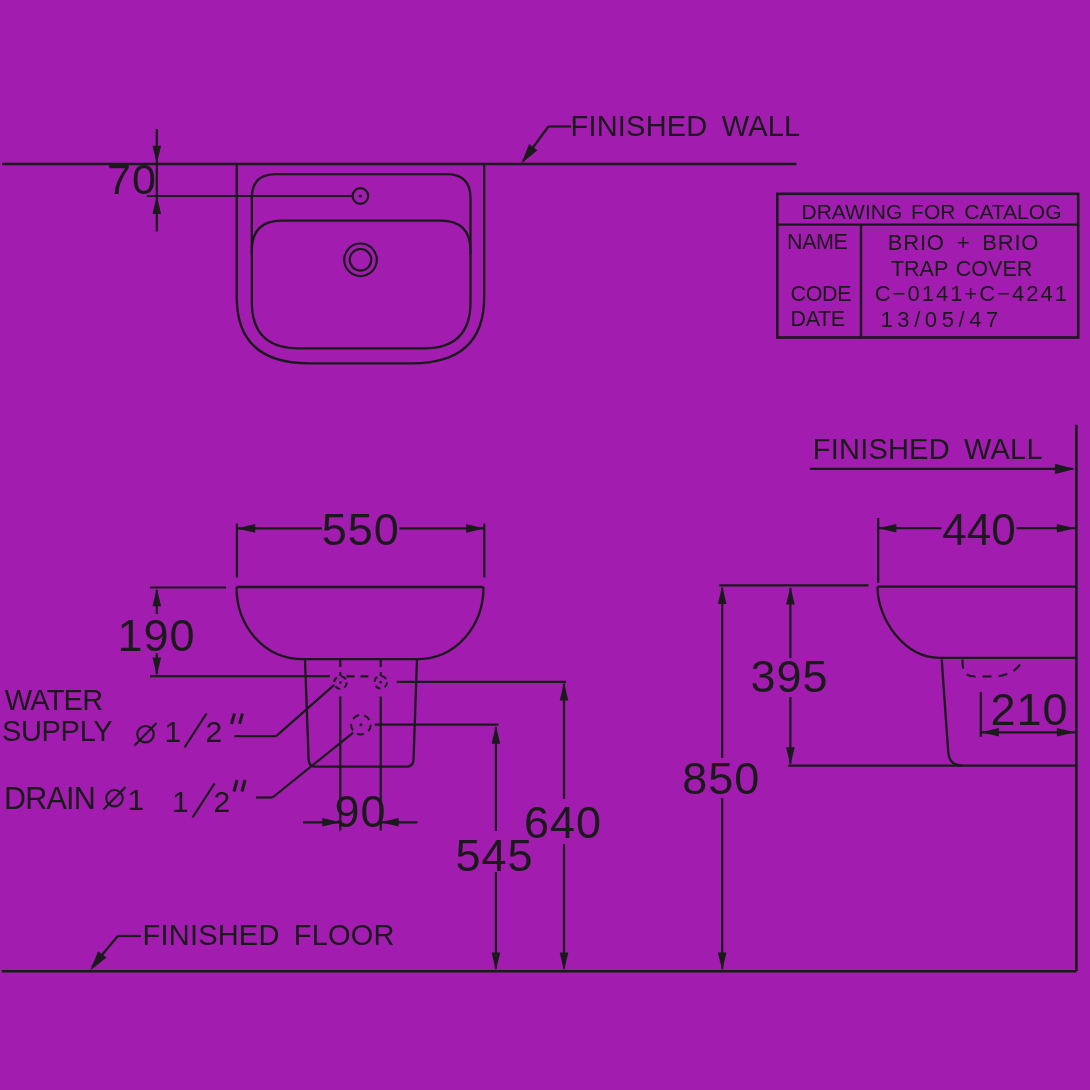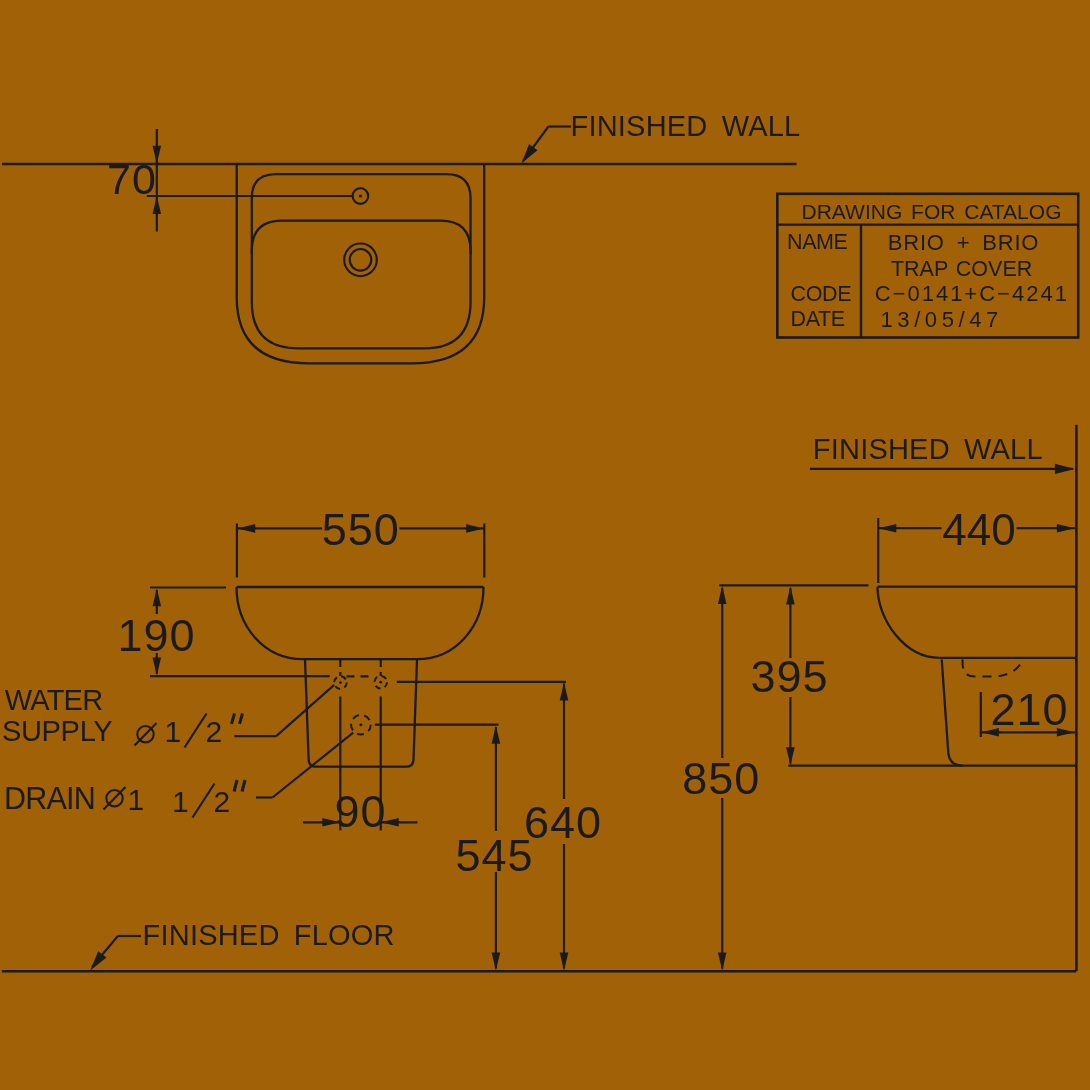--- a/index.html
+++ b/index.html
@@ -1,16 +1,16 @@
 <!DOCTYPE html>
 <html><head>
 <meta charset="utf-8">
 <style>
 html,body{margin:0;padding:0;background:#ffffff;}
-#page{width:1090px;height:1090px;position:relative;background:#a16207;overflow:hidden;}
+#page{width:1090px;height:1090px;position:relative;background:#a21caf;overflow:hidden;}
 </style>
 </head>
 <body>
 <div id="page">
 <svg width="1090" height="1090" viewBox="0 0 1090 1090">
 <line x1="2" y1="164" x2="796.5" y2="164" stroke="#1a1a1a" stroke-width="2.6"></line>
 <text x="685.5" y="136.2" font-family="Liberation Sans, sans-serif" font-size="29" fill="#1a1a1a" text-anchor="middle" letter-spacing="0.2" word-spacing="6">FINISHED WALL</text>
 <line x1="548.4" y1="126.5" x2="571" y2="126.5" stroke="#1a1a1a" stroke-width="2.2"></line>
 <line x1="548.4" y1="126.5" x2="523.0" y2="161.0" stroke="#1a1a1a" stroke-width="2.2"></line>
 <polygon points="521.5,163.3 529.1,144.1 537.5,150.2" fill="#1a1a1a"></polygon>

